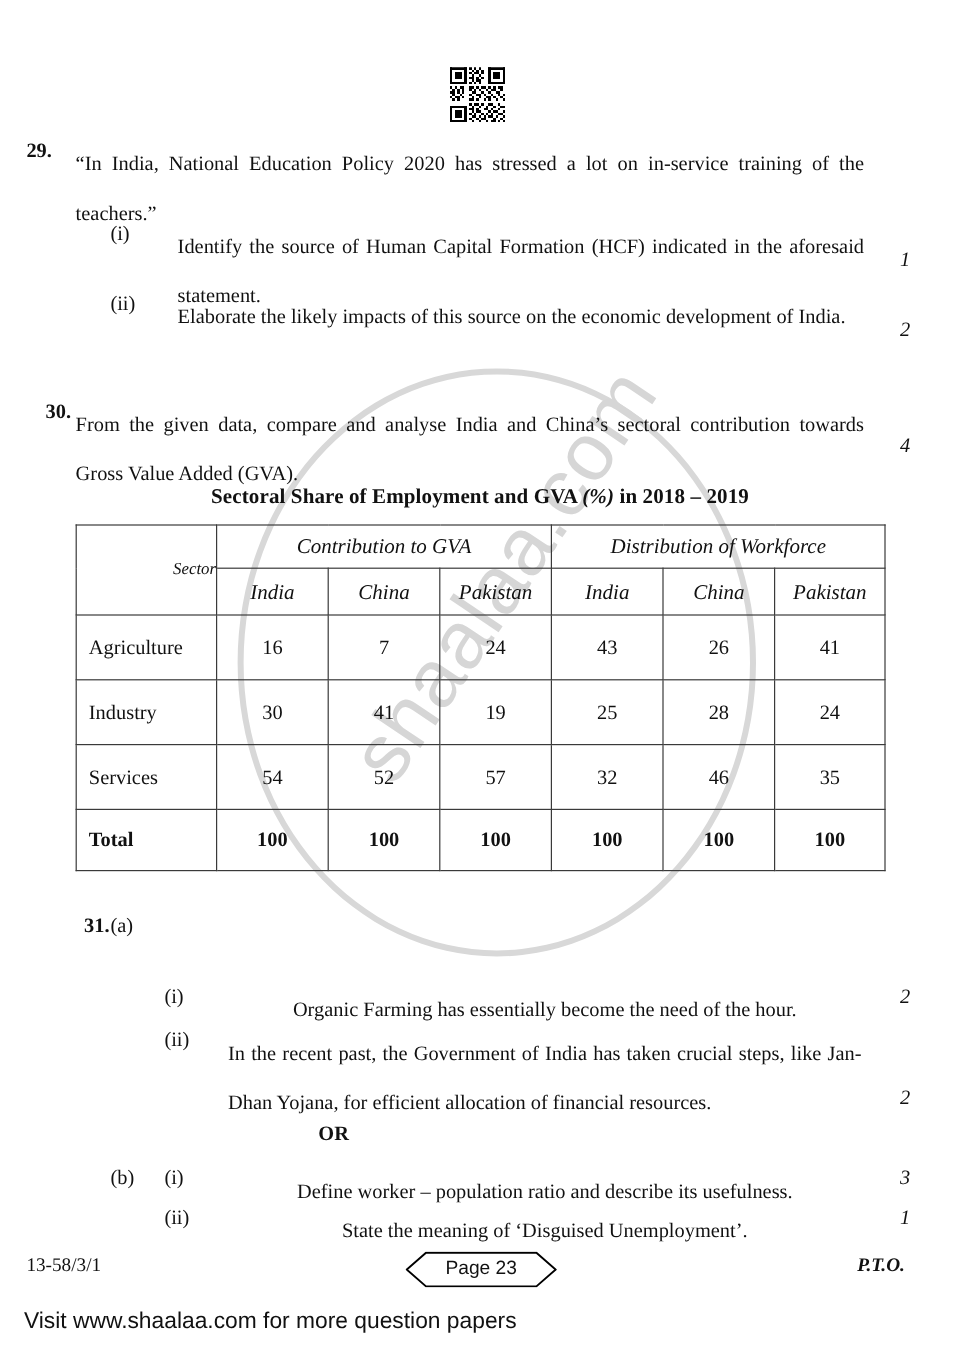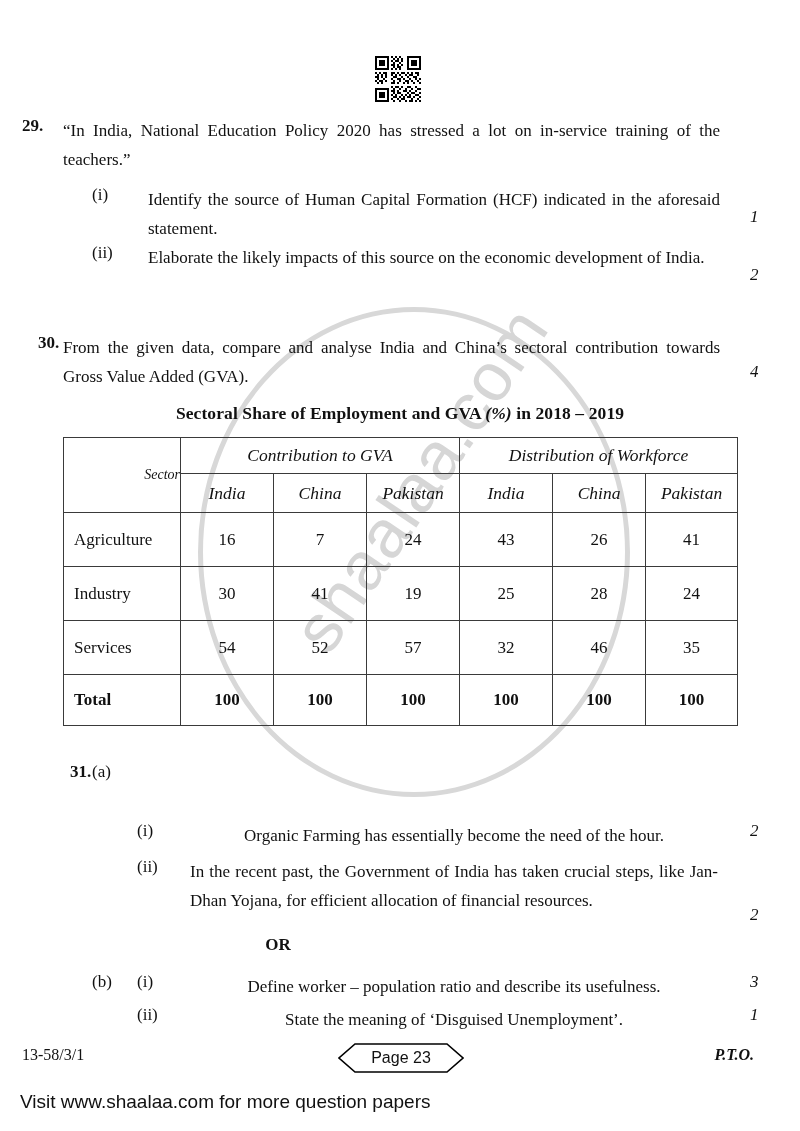--- a/index.html
+++ b/index.html
@@ -81,21 +81,21 @@
     font-weight: bold;
     font-size: 17px;
   }
   .qlabel {
     position: absolute;
     font-size: 17px;
   }
   .qtext {
     position: absolute;
     font-size: 17px;
-    line-height: 29px;
+    line-height: 41px;
     text-align: justify;
     text-justify: inter-word;
   }
   .qtext.nojust { text-align: center; }
   .marks {
     position: absolute;
     font-size: 17px;
     font-style: italic;
     text-align: left;
   }

